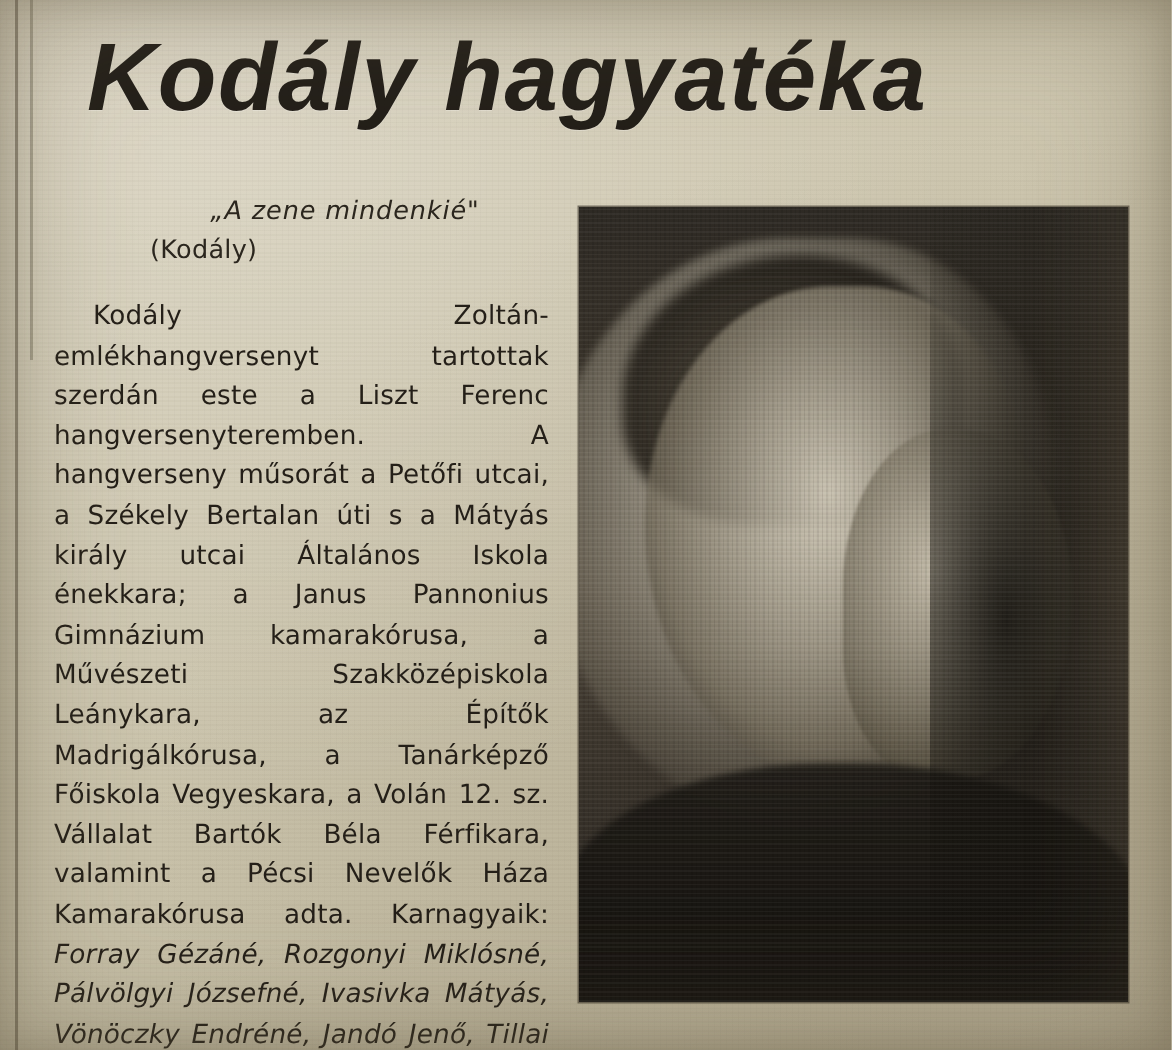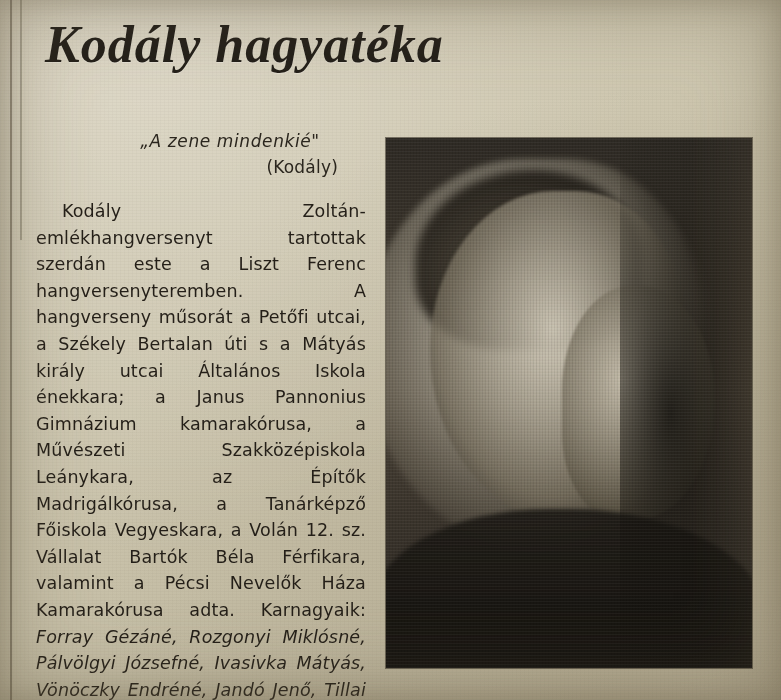--- a/index.html
+++ b/index.html
@@ -48,27 +48,27 @@
     top: 0;
     bottom: 0;
     width: 2px;
     background: rgba(60,52,38,.45);
   }
   .edge-rule.r1 { left: 10px; }
   .edge-rule.r2 { left: 20px; height: 240px; top: 0; background: rgba(60,52,38,.30); }
 
   .headline {
     position: absolute;
-    left: 45px;
+    left: 58px;
     top: 18px;
     width: 690px;
-    font-family: Liberation Serif, serif;
+    font-family: Liberation Sans, sans-serif;
     font-weight: bold;
     font-style: italic;
-    font-size: 52px;
+    font-size: 64px;
     line-height: 1.05;
     letter-spacing: 1px;
     color: #231f19;
     text-shadow: 0 1px 0 rgba(255,255,255,.25);
   }
 
   .epigraph {
     position: absolute;
     left: 100px;
     top: 128px;
@@ -76,21 +76,21 @@
     text-align: center;
     font-family: "DejaVu Sans", sans-serif;
     font-style: italic;
     font-size: 17px;
     line-height: 1.55;
     letter-spacing: .6px;
     color: #2b261e;
   }
   .epigraph .attrib {
     display: block;
-    text-align: right;
+    text-align: left;
     padding-right: 22px;
     font-style: normal;
     letter-spacing: .2px;
   }
 
   .article-body {
     position: absolute;
     left: 36px;
     top: 198px;
     width: 330px;

